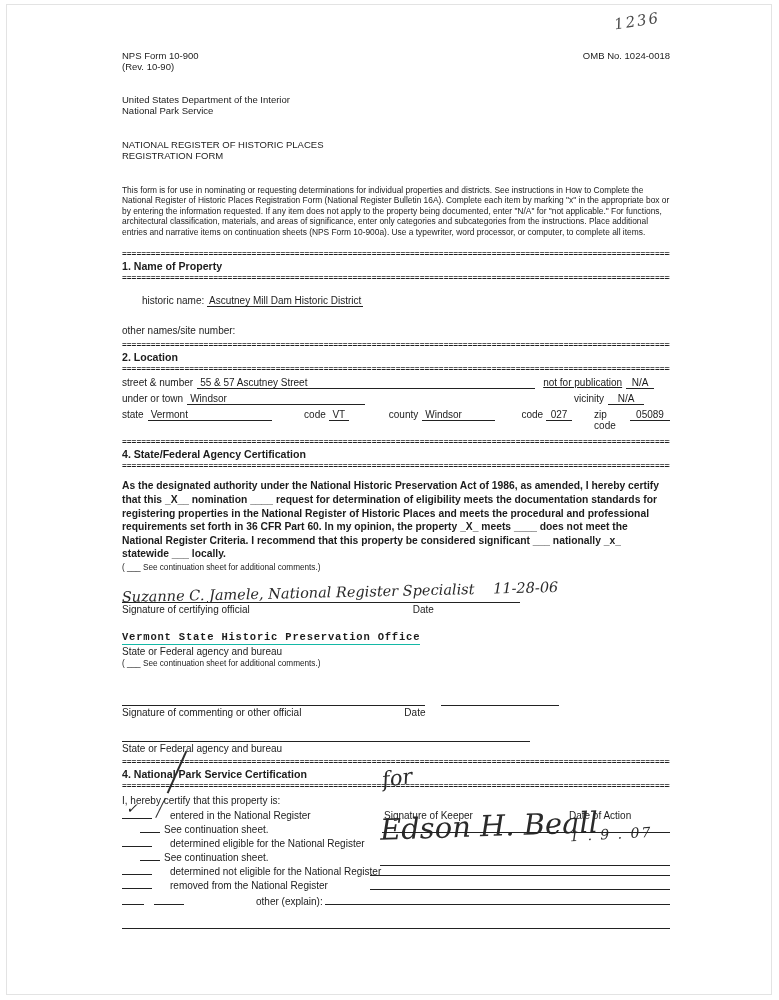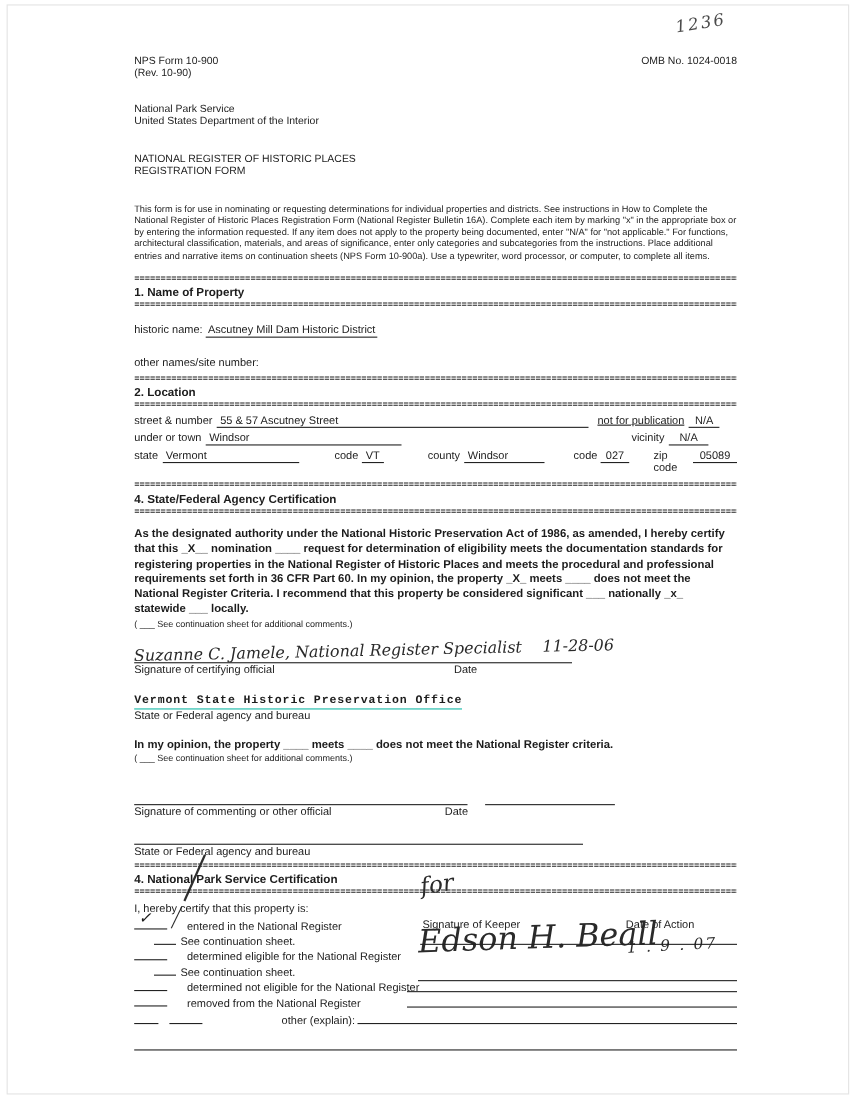--- a/index.html
+++ b/index.html
@@ -27,21 +27,21 @@
   }
   .sep.mt { margin-top:12px; }
 
   .sec-title { font-size:10.6px; font-weight:bold; padding:2px 0 1px 0; }
 
   .field-line { font-size:10px; display:flex; align-items:baseline; }
   .u { border-bottom:1px solid #222; }
   .bl { display:inline-block; border-bottom:1px solid #222; height:10px; }
   .val { border-bottom:1px solid #222; padding:0 3px; }
 
-  .name-row { margin-top:13px; font-size:10px; }
+  .name-row { margin-top:13px; font-size:10px;margin-left:20px; }
   .other-row { margin-top:19px; margin-bottom:4px; font-size:10px; }
 
   .loc-row { margin-top:4px; }
   .loc-row:first-of-type { margin-top:7px; }
 
   .cert-par { margin-top:9px; font-size:10.3px; font-weight:bold; line-height:13.6px; }
   .note { font-size:8.2px; margin-top:2px; color:#222; }
 
   .hand { font-family:"DejaVu Serif", serif; font-style:italic; color:#2a2a2a; }
 
@@ -96,22 +96,22 @@
 
   <div class="content">
 
     <div class="hdr-row">
       <span>NPS Form 10-900</span>
       <span>OMB No. 1024-0018</span>
     </div>
     <div class="small-text">(Rev. 10-90)</div>
 
     <div class="dept">
+      <div class="small-text">United States Department of the Interior</div>
       <div class="small-text">National Park Service</div>
-      <div class="small-text">United States Department of the Interior</div>
     </div>
 
     <div class="form-title">
       <div>NATIONAL REGISTER OF HISTORIC PLACES</div>
       <div>REGISTRATION FORM</div>
     </div>
 
     <div class="instructions">This form is for use in nominating or requesting determinations for individual properties and districts.  See instructions in How to Complete the National Register of Historic Places Registration Form (National Register Bulletin 16A).  Complete each item by marking "x" in the appropriate box or by entering the information requested.  If any item does not apply to the property being documented, enter "N/A" for "not applicable."  For functions, architectural classification, materials, and areas of significance, enter only categories and subcategories from the instructions.  Place additional entries and narrative items on continuation sheets (NPS Form 10-900a).  Use a typewriter, word processor, or computer, to complete all items.</div>
 
     <div class="sep mt">======================================================================================================================================================</div>
@@ -175,21 +175,20 @@
         <span>Signature of certifying official</span>
         <span class="date">Date</span>
       </div>
     </div>
 
     <div>
       <span class="agency-val">Vermont State Historic Preservation Office</span>
       <div class="agency-lab">State or Federal agency and bureau</div>
     </div>
 
-    <div class="opinion">In my opinion, the property ____ meets ____ does not meet the National Register criteria.</div>
     <div class="note">( ___  See continuation sheet for additional comments.)</div>
 
     <div class="comment-lines">
       <div class="cl-long"></div>
       <div class="cl-short"></div>
     </div>
     <div class="comment-labels">
       <span>Signature of commenting or other official</span>
       <span class="date">Date</span>
     </div>

